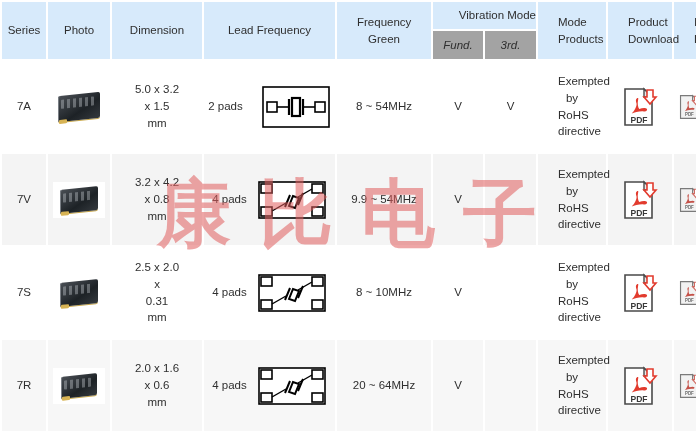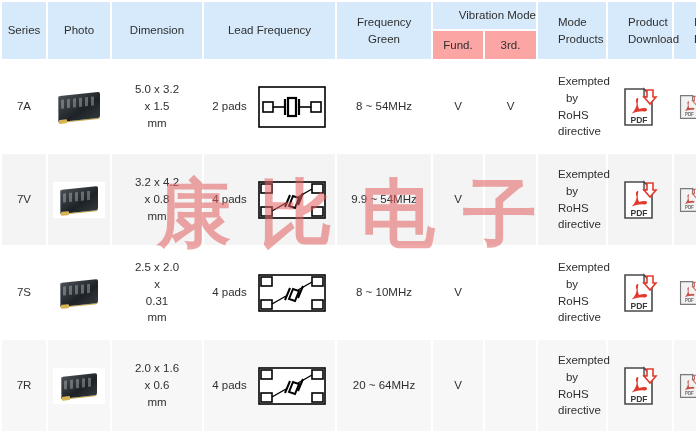--- a/index.html
+++ b/index.html
@@ -27,21 +27,21 @@
     font-size:11.5px;
     line-height:1.45;
     color:#2f2f2f;
   }
   thead th{
     background:#d7eafb;
     height:57px;
     font-size:11.5px;
   }
   thead th.vib-group{height:26px;text-align:right;}
-  thead th.vib-sub{height:27px;background:#fca5a5;}
+  thead th.vib-sub{height:27px;background:#a3a3a3;font-style:italic;}
   tbody td{
     background:#ffffff;
     height:91px;
   }
   tbody tr.alt td{background:#f4f4f4;}
   tbody tr.alt2 td{background:#f7f7f7;}
 
   
   col.c-series{width:44px;}
   col.c-photo{width:62px;}
@@ -164,21 +164,21 @@
             </div>
         </td>
         <td>
           <span class="cell-txt">5.0 x 3.2 x 1.5</span>
           <span class="cell-txt">mm</span>
         </td>
         <td>
           <table style="border-collapse:collapse;border-spacing:0;margin:0 auto;">
               <tbody>
                 <tr>
-            <td style="padding:0 10px 0 0;border:none;background:transparent;height:auto;">
+            <td style="padding:0 18px 0 0;border:none;background:transparent;height:auto;">
               <span>2 pads</span>
             </td>
             <td style="padding:0;border:none;background:transparent;height:auto;">
               <svg class="lead" width="70" height="44" viewBox="0 0 70 44">
                 <rect x="2" y="2" width="66" height="40" fill="#fff" stroke="#000" stroke-width="1.6"></rect>
                 <rect x="6" y="17" width="10" height="10" fill="#fff" stroke="#000" stroke-width="1.6"></rect>
                 <rect x="54" y="17" width="10" height="10" fill="#fff" stroke="#000" stroke-width="1.6"></rect>
                 <line x1="16" y1="22" x2="28" y2="22" stroke="#000" stroke-width="1.6"></line>
                 <line x1="42" y1="22" x2="54" y2="22" stroke="#000" stroke-width="1.6"></line>
                 <line x1="28" y1="14" x2="28" y2="30" stroke="#000" stroke-width="2.2"></line>

